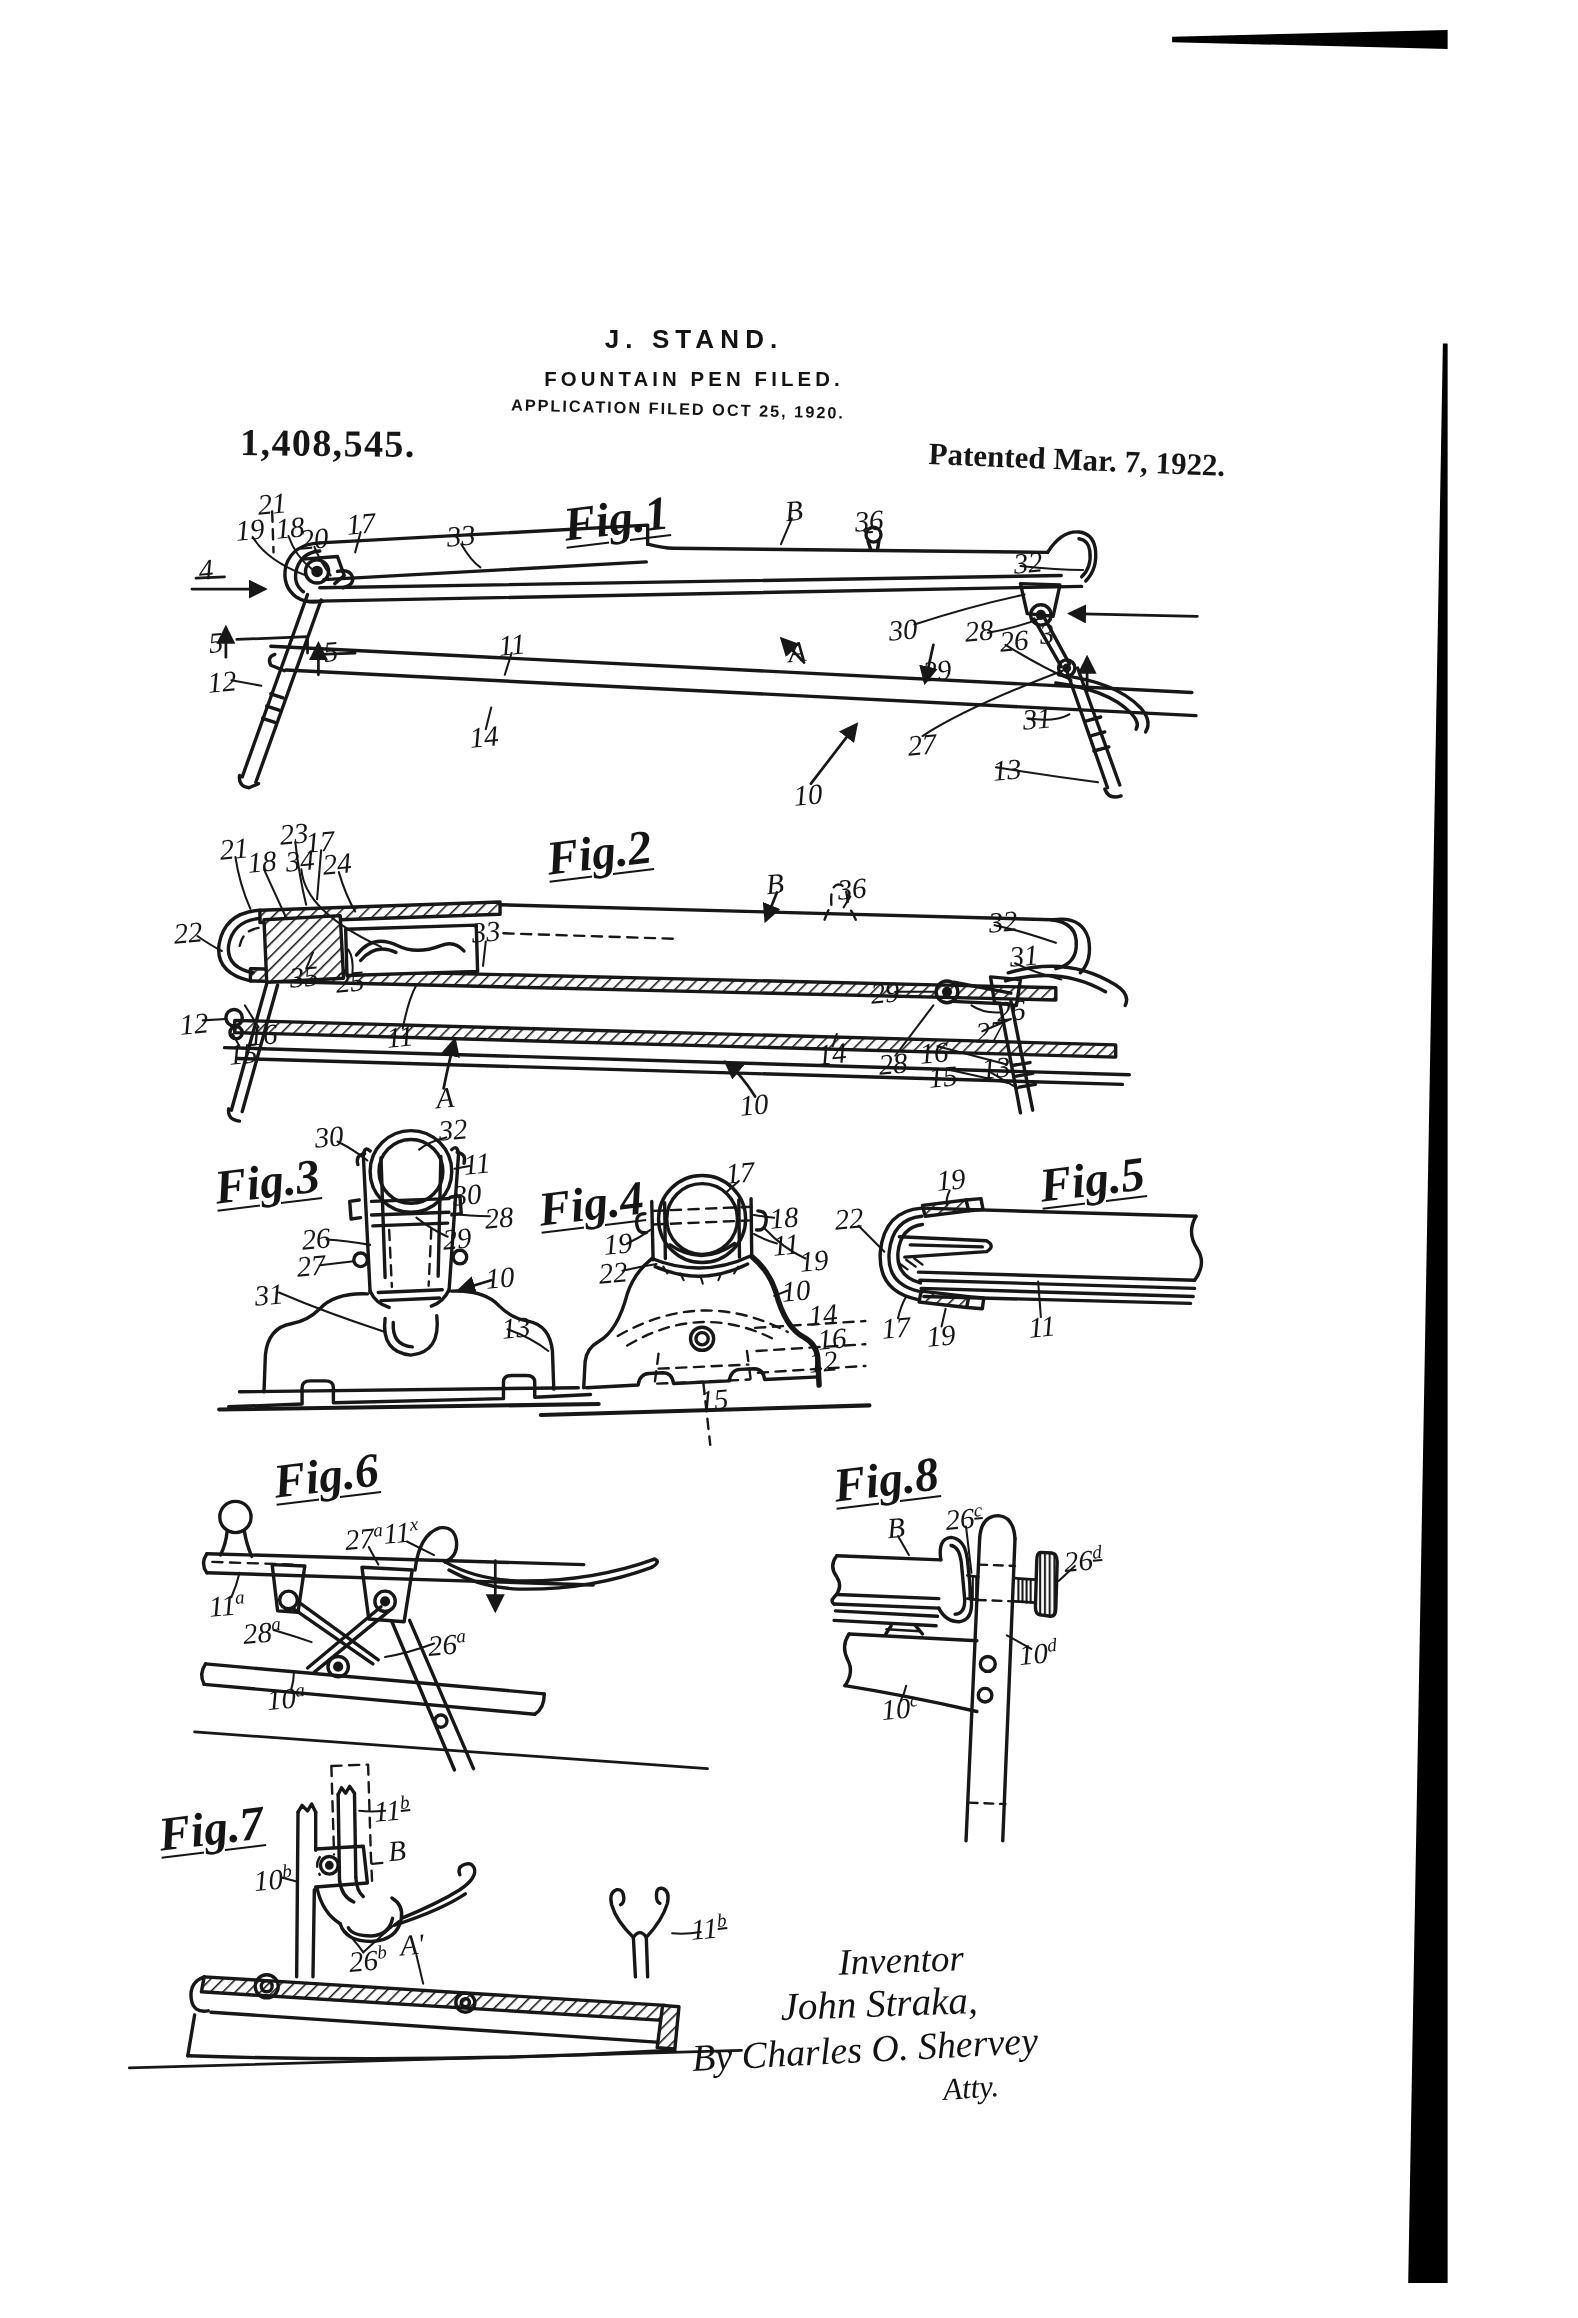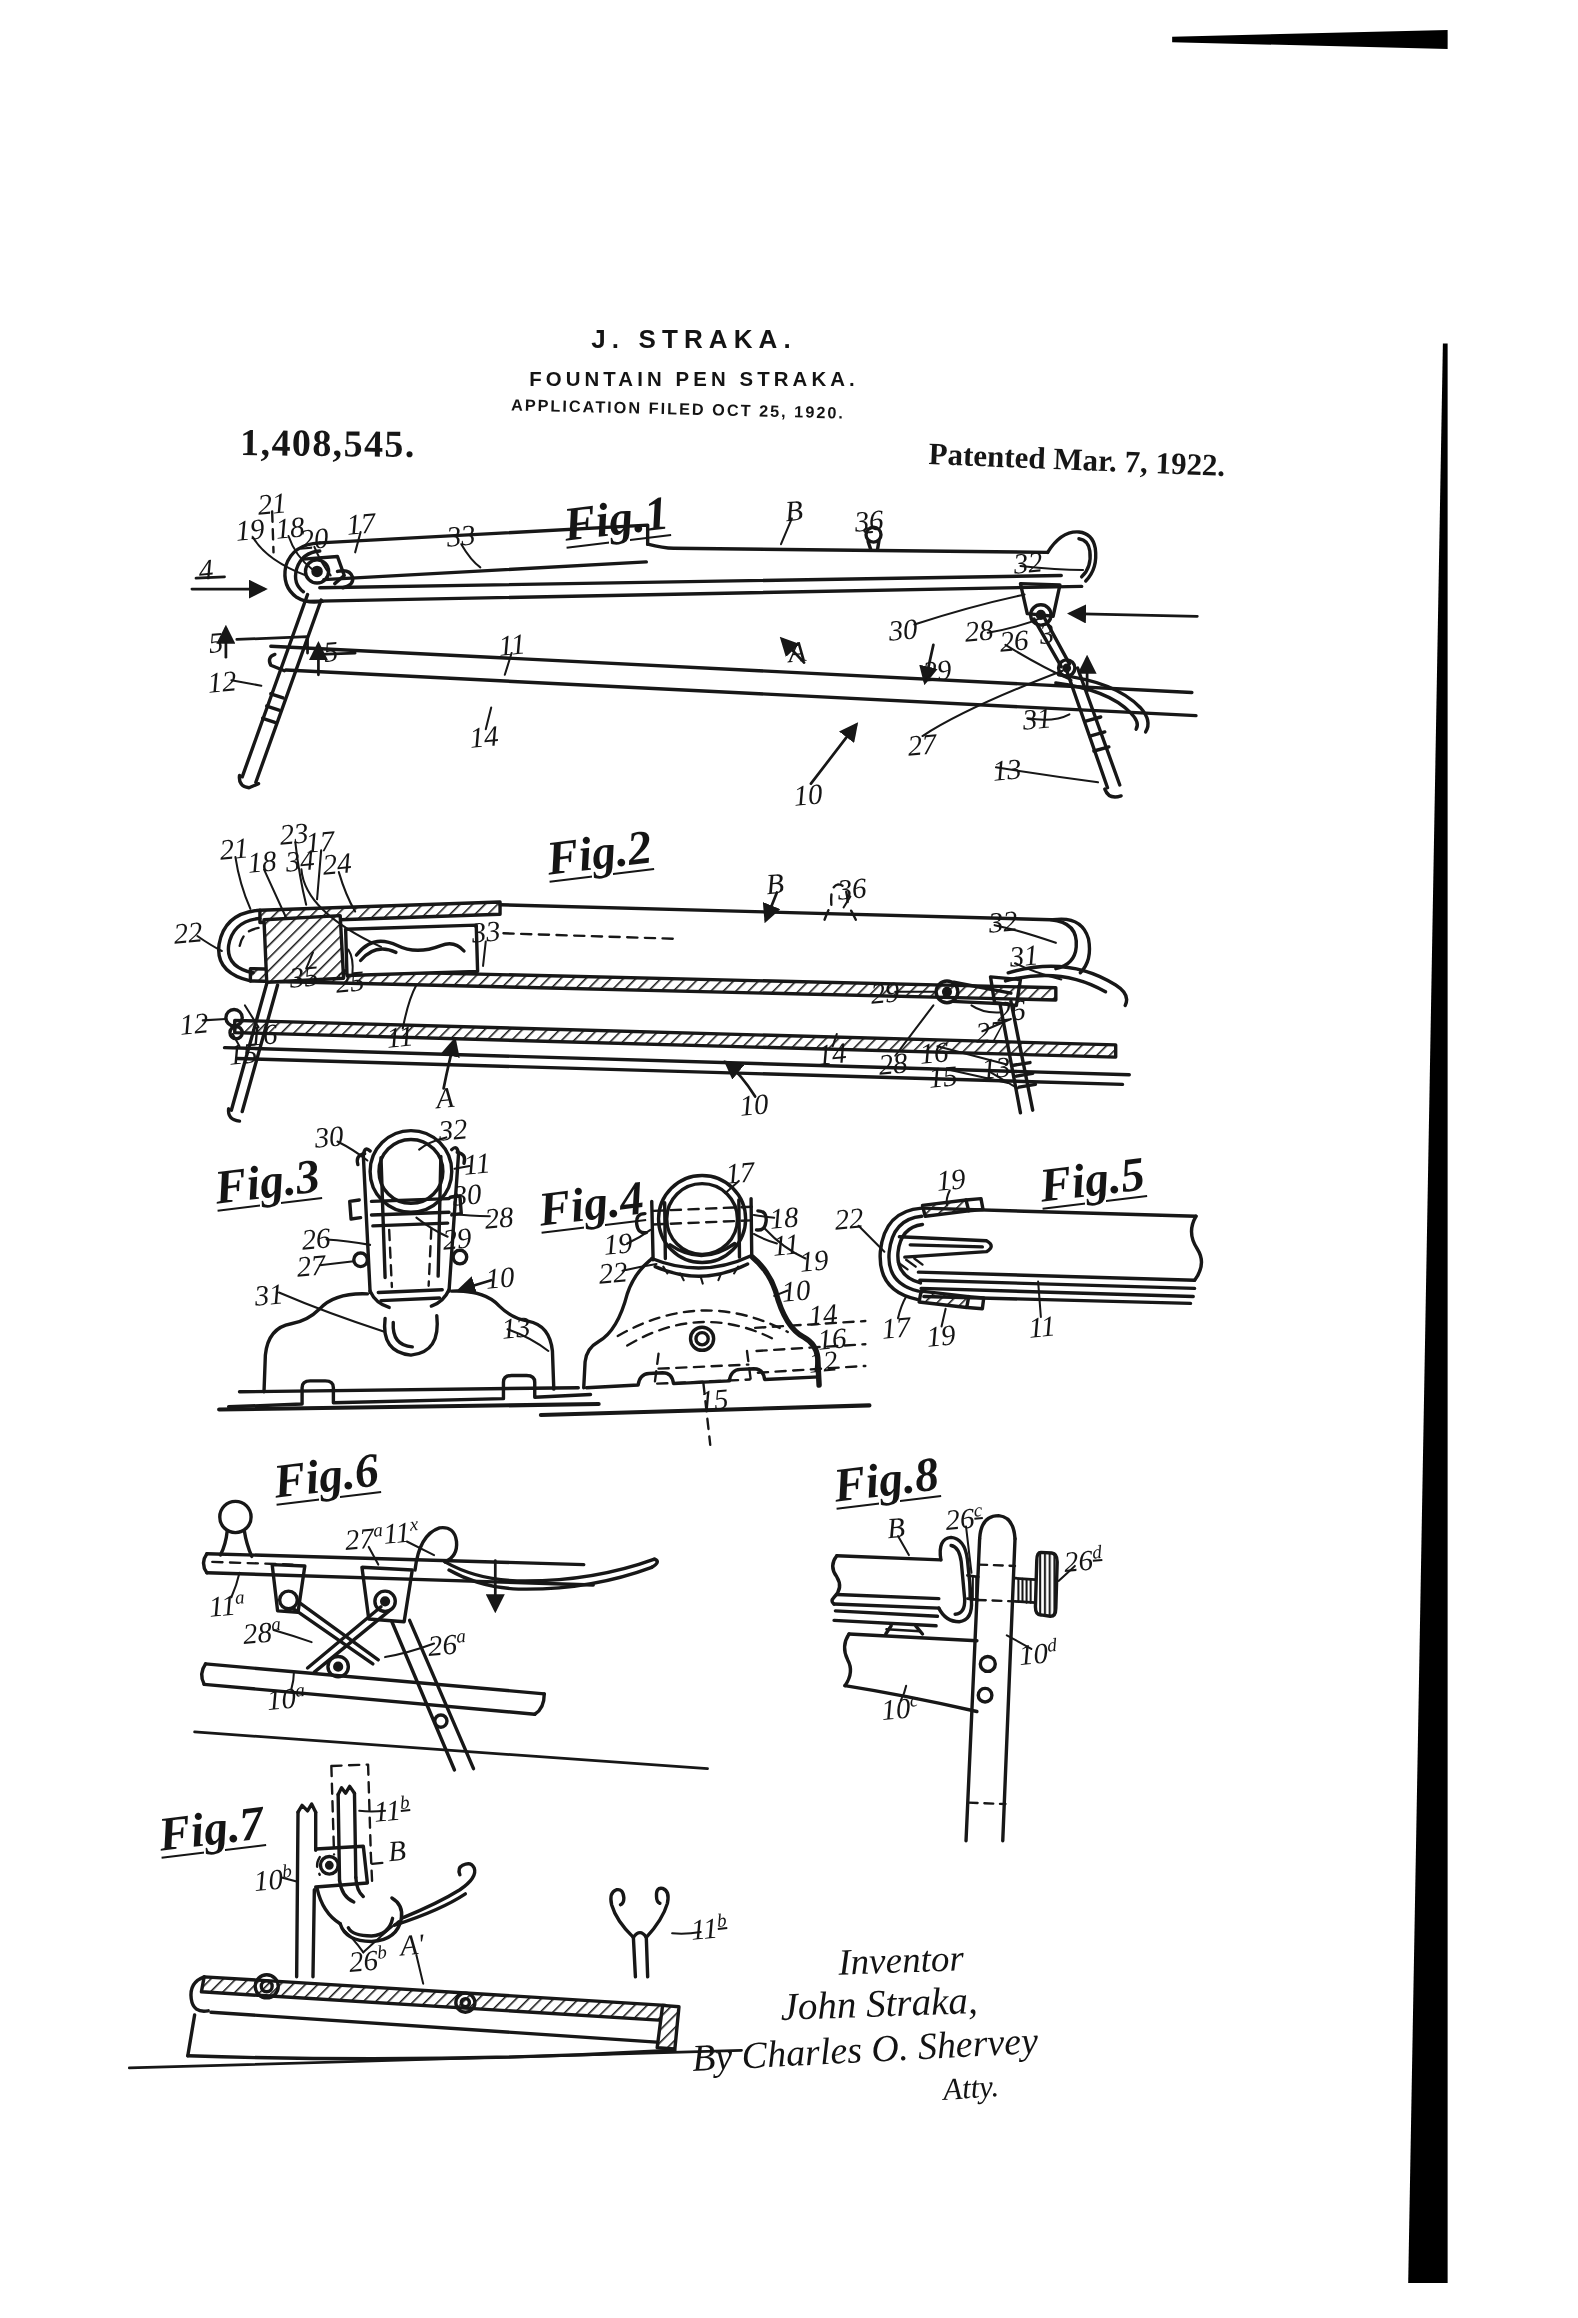--- a/index.html
+++ b/index.html
@@ -407,22 +407,22 @@
           <path d="M534 2870 Q520 2850 504 2836"></path>
           <path d="M534 2870 Q560 2846 586 2824"></path>
           <path d="M612 2874 L622 2916"></path>
           <path d="M1030 2840 Q1008 2844 988 2842"></path>
         </g>
       </g>
     </g>
   </svg>
 
   <div class="txt">
-    <div class="abs gothic h-inventor" style="left:694px;top:339px;">J. STRAKA.</div>
-    <div class="abs gothic h-title" style="left:694px;top:379px;">FOUNTAIN PEN STRAKA.</div>
+    <div class="abs gothic h-inventor" style="left:694px;top:339px;">J. STAND.</div>
+    <div class="abs gothic h-title" style="left:694px;top:379px;">FOUNTAIN PEN FILED.</div>
     <div class="abs gothic h-app" style="left:678px;top:409px;">APPLICATION FILED OCT 25, 1920.</div>
     <div class="abs pat-no" style="left:328px;top:443px;">1,408,545.</div>
     <div class="abs pat-date" style="left:1077px;top:460px;">Patented Mar. 7, 1922.</div>
 
     <div class="abs sig" style="left:901px;top:1960px;font-size:37px;transform:translate(-50%,-50%) rotate(-2deg);">Inventor</div>
     <div class="abs sig" style="left:879px;top:2003px;font-size:39px;transform:translate(-50%,-50%) rotate(-2deg);">John Straka,</div>
     <div class="abs sig" style="left:865px;top:2049px;font-size:38px;transform:translate(-50%,-50%) rotate(-3deg);">By Charles O. Shervey</div>
     <div class="abs sig" style="left:971px;top:2088px;font-size:31px;transform:translate(-50%,-50%) rotate(-4deg);">Atty.</div>
   </div>
 

